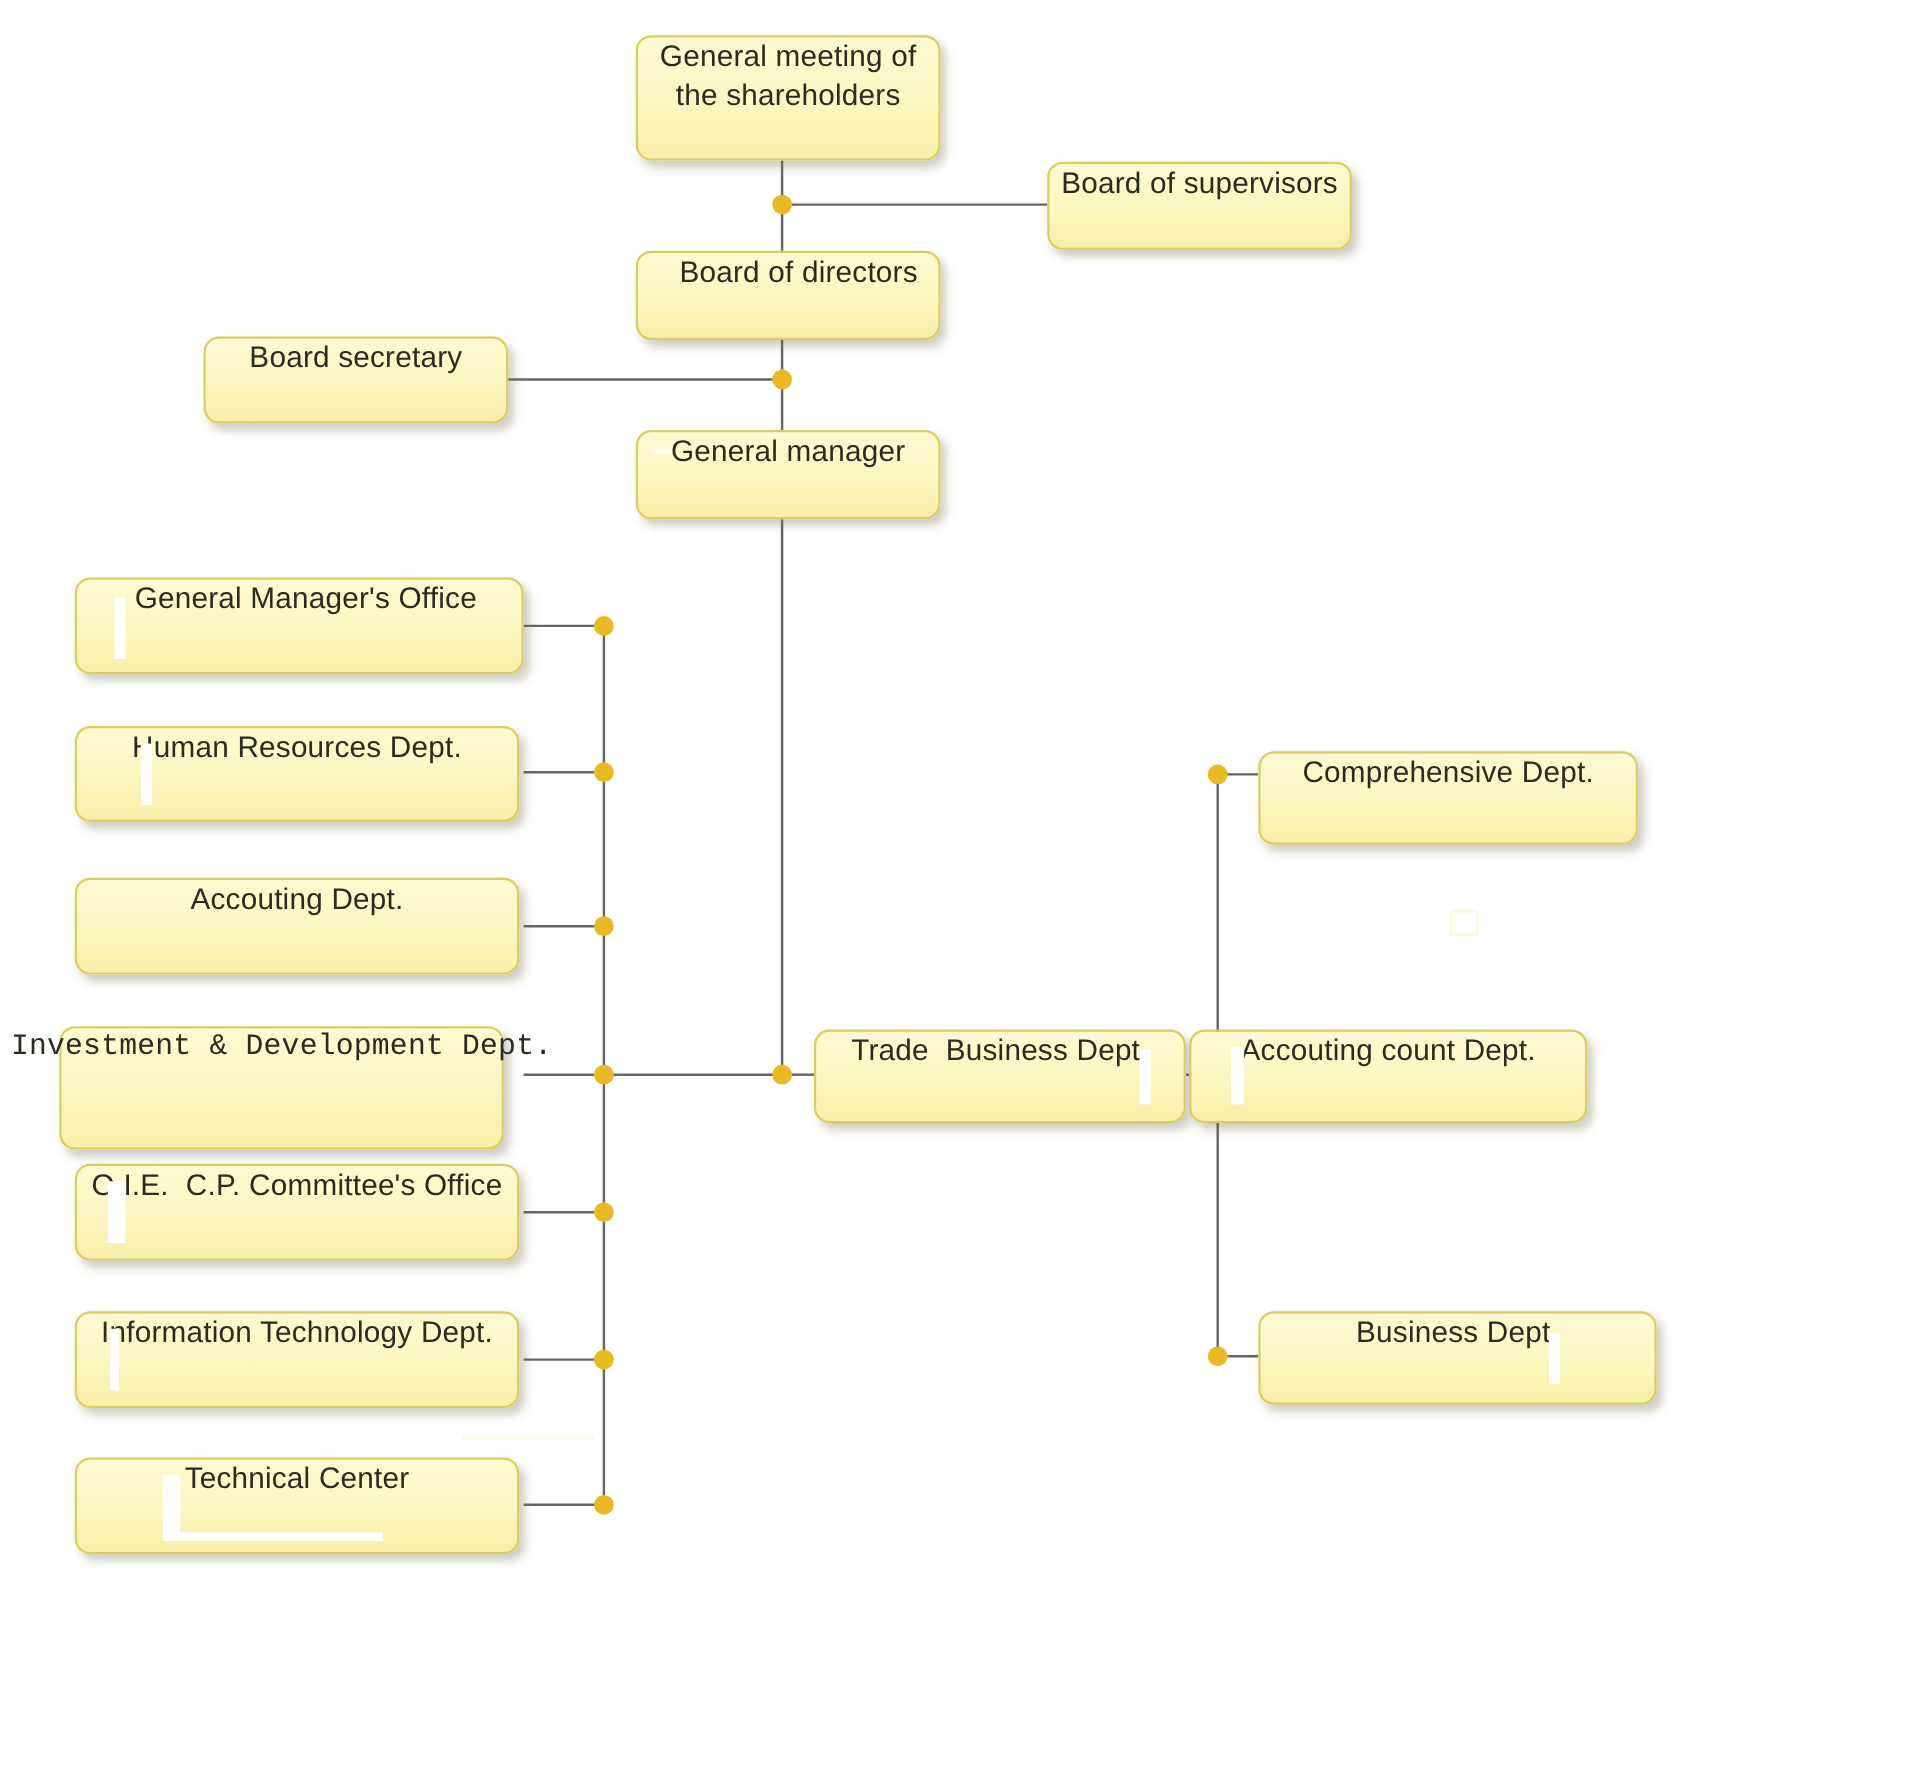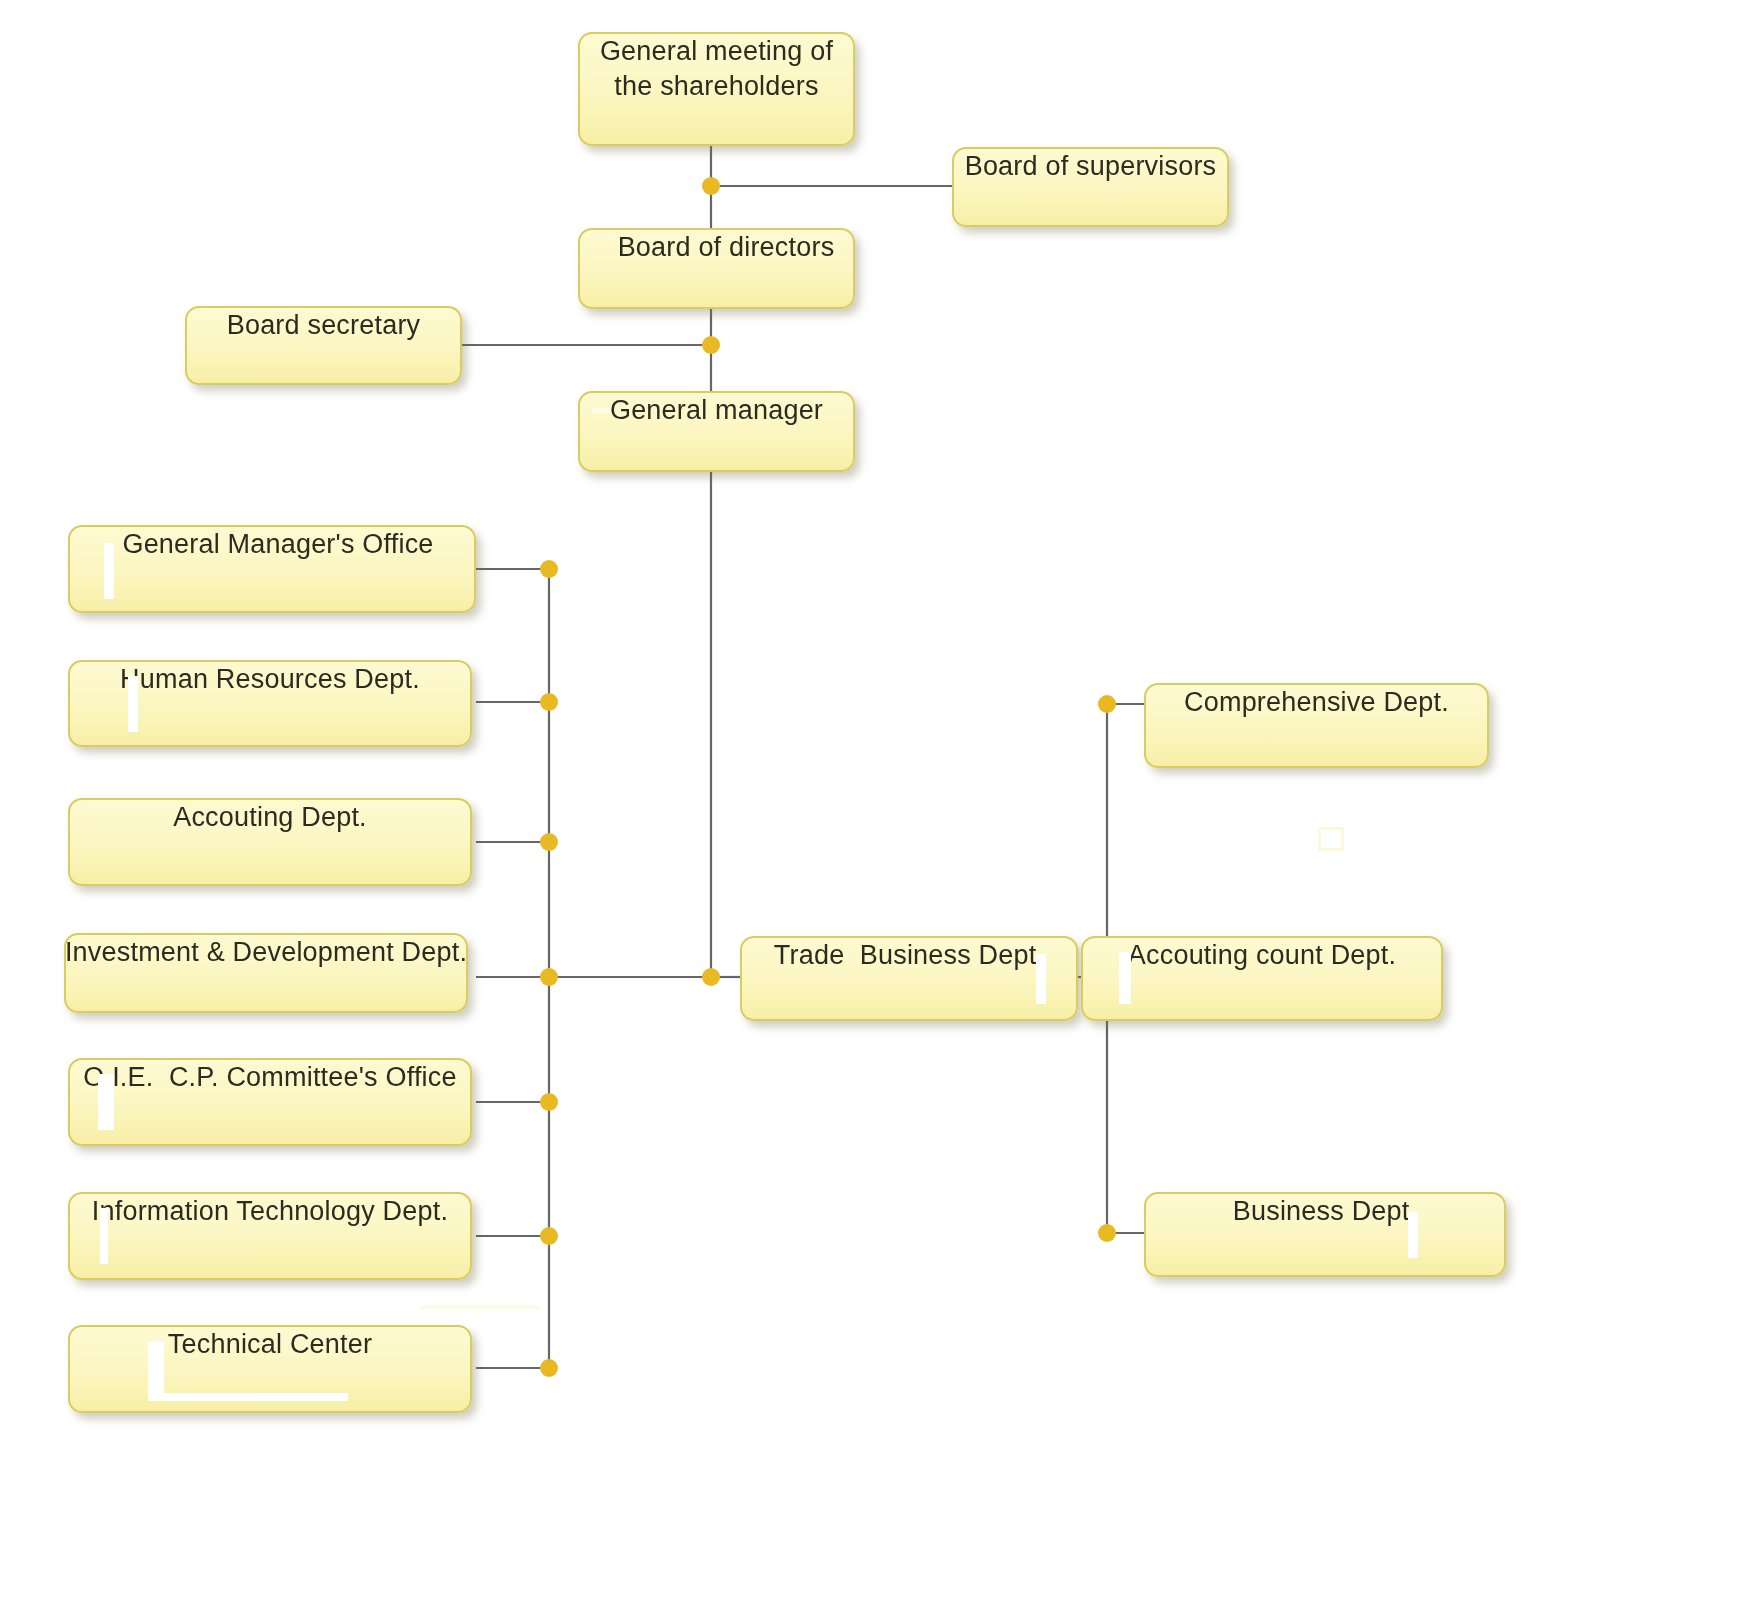--- a/index.html
+++ b/index.html
@@ -146,21 +146,21 @@
 
   <div class="node" style="left:68px; top:660px; width:404px; height:87px;">
     <span class="artifact" style="left:58px; top:14px; width:10px; height:56px;"></span>
     <span class="label">Human Resources Dept.</span>
   </div>
 
   <div class="node" style="left:68px; top:798px; width:404px; height:88px;">
     <span class="label">Accouting Dept.</span>
   </div>
 
-  <div class="node" style="left:64px; top:933px; width:404px; height:80px;">
+  <div class="node" style="left:54px; top:933px; width:404px; height:112px;font-family:Liberation Mono, monospace;">
     <span class="label">Investment &amp; Development Dept.</span>
   </div>
 
   <div class="node" style="left:68px; top:1058px; width:404px; height:88px;">
     <span class="artifact" style="left:28px; top:14px; width:16px; height:56px;"></span>
     <span class="label">O.I.E.  C.P. Committee's Office</span>
   </div>
 
   <div class="node" style="left:68px; top:1192px; width:404px; height:88px;">
     <span class="artifact" style="left:30px; top:14px; width:8px; height:56px;"></span>

